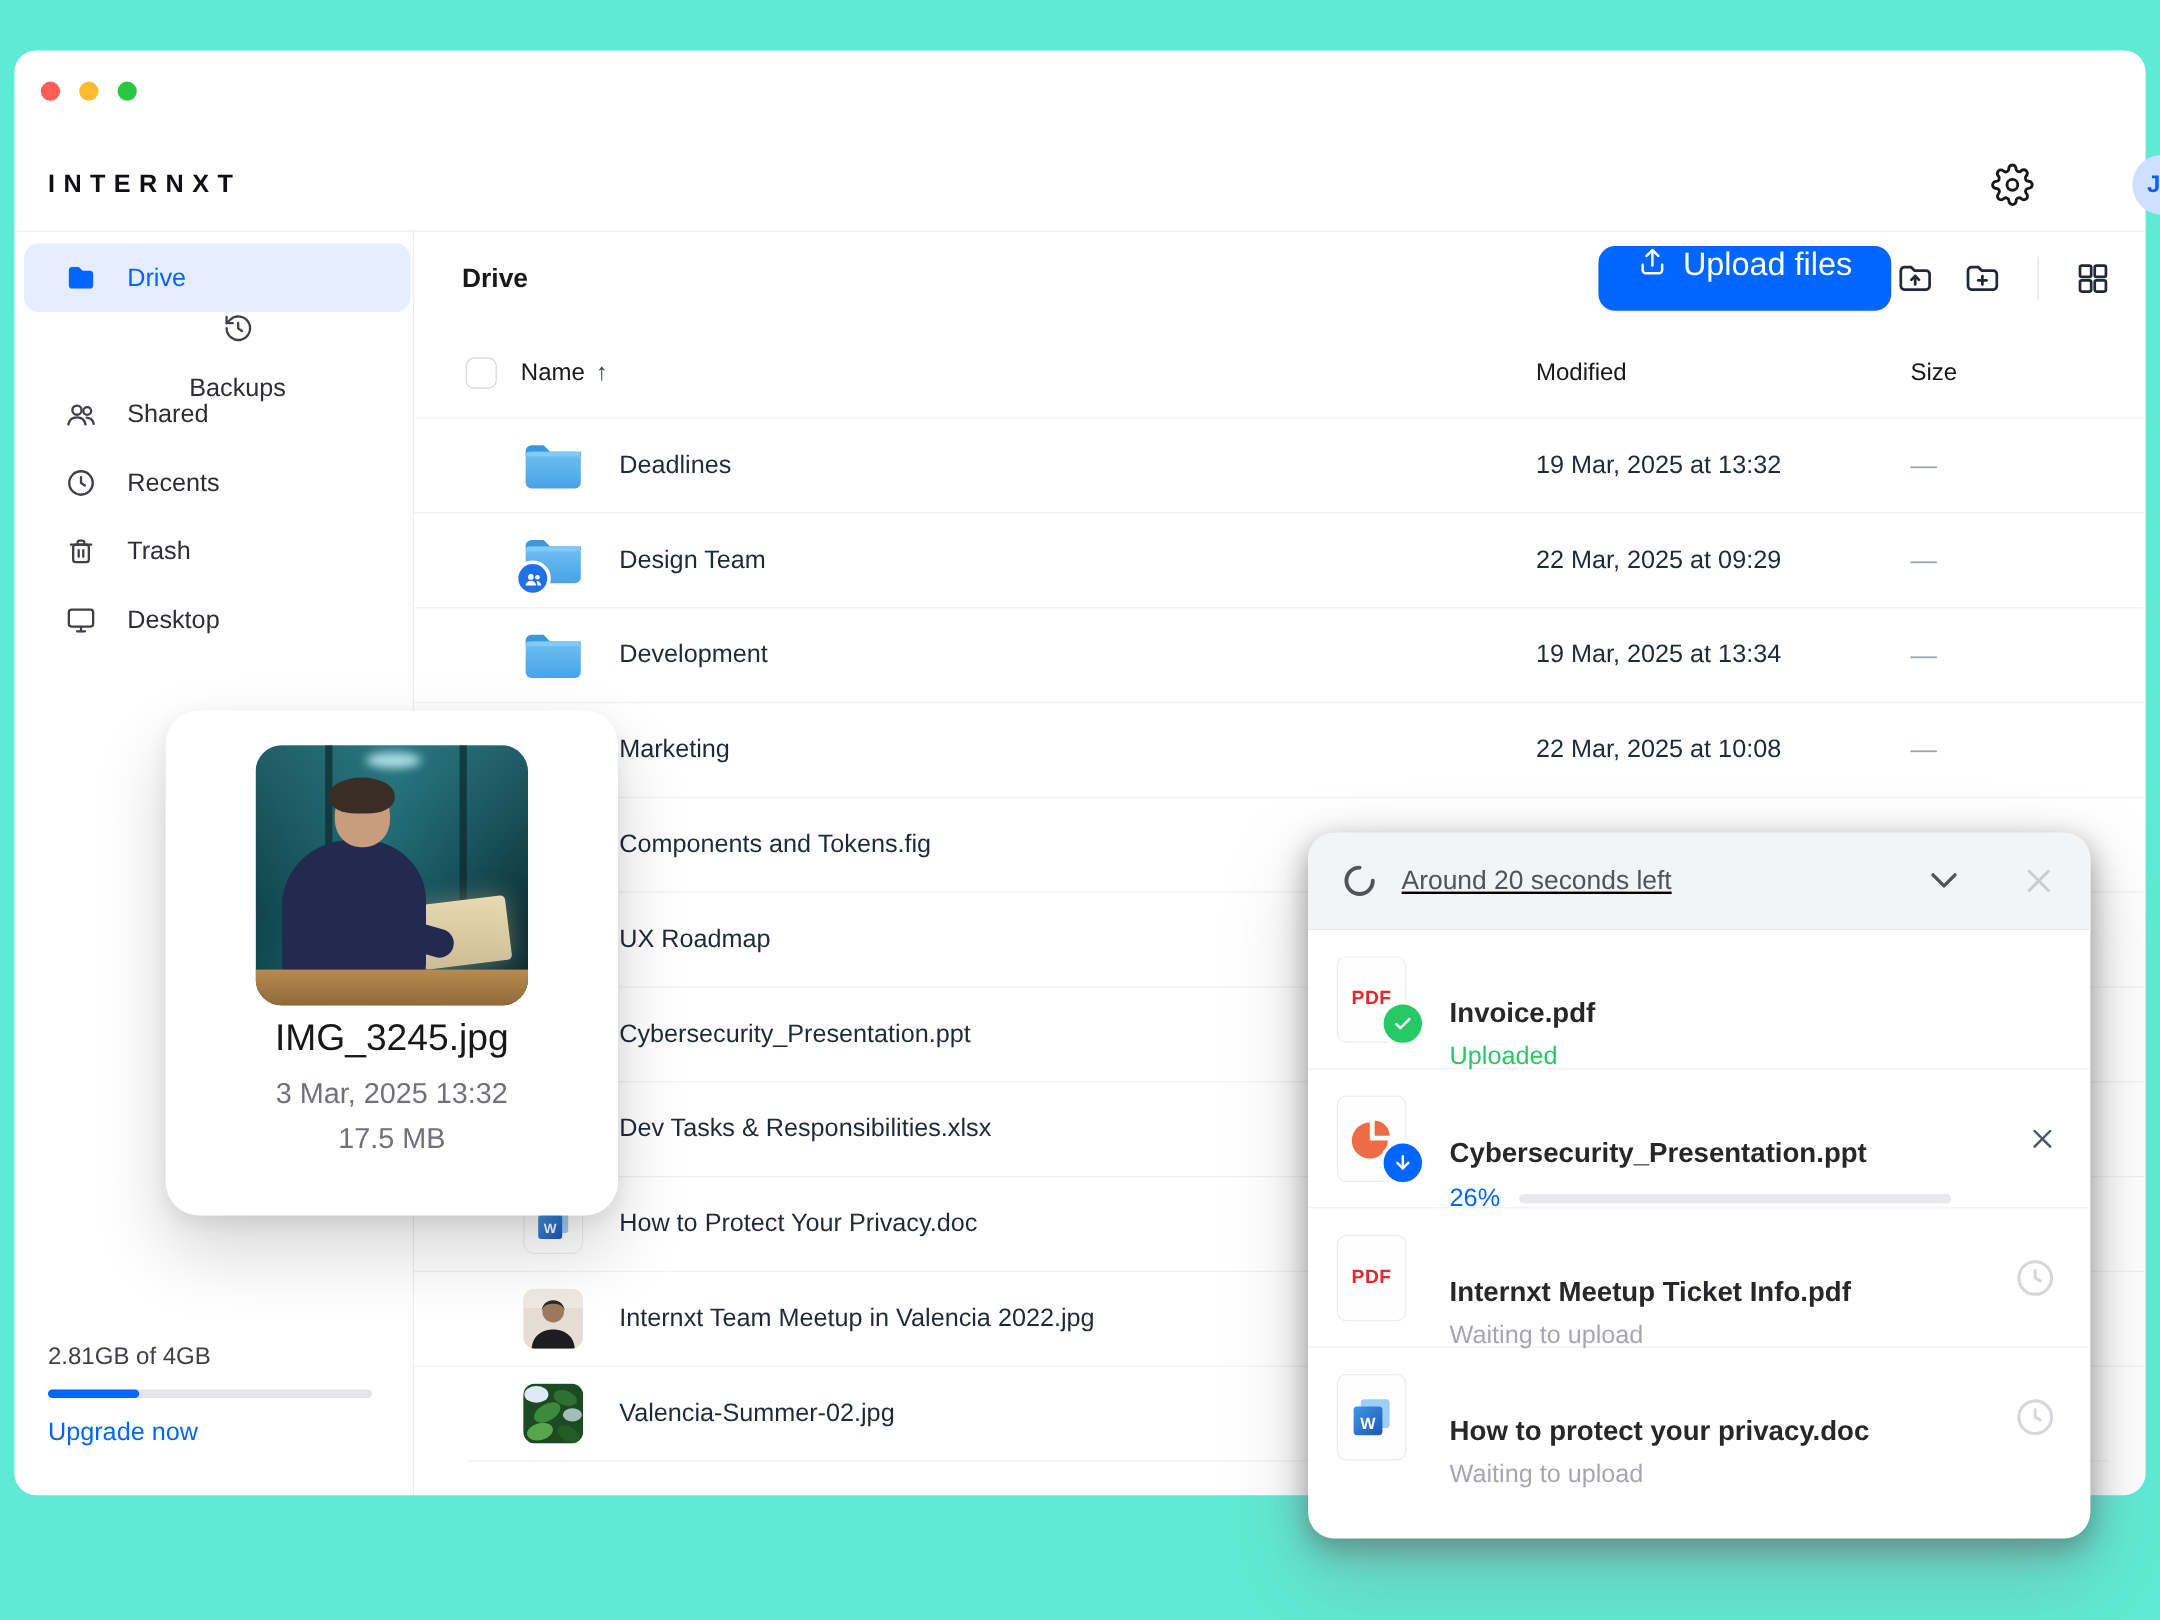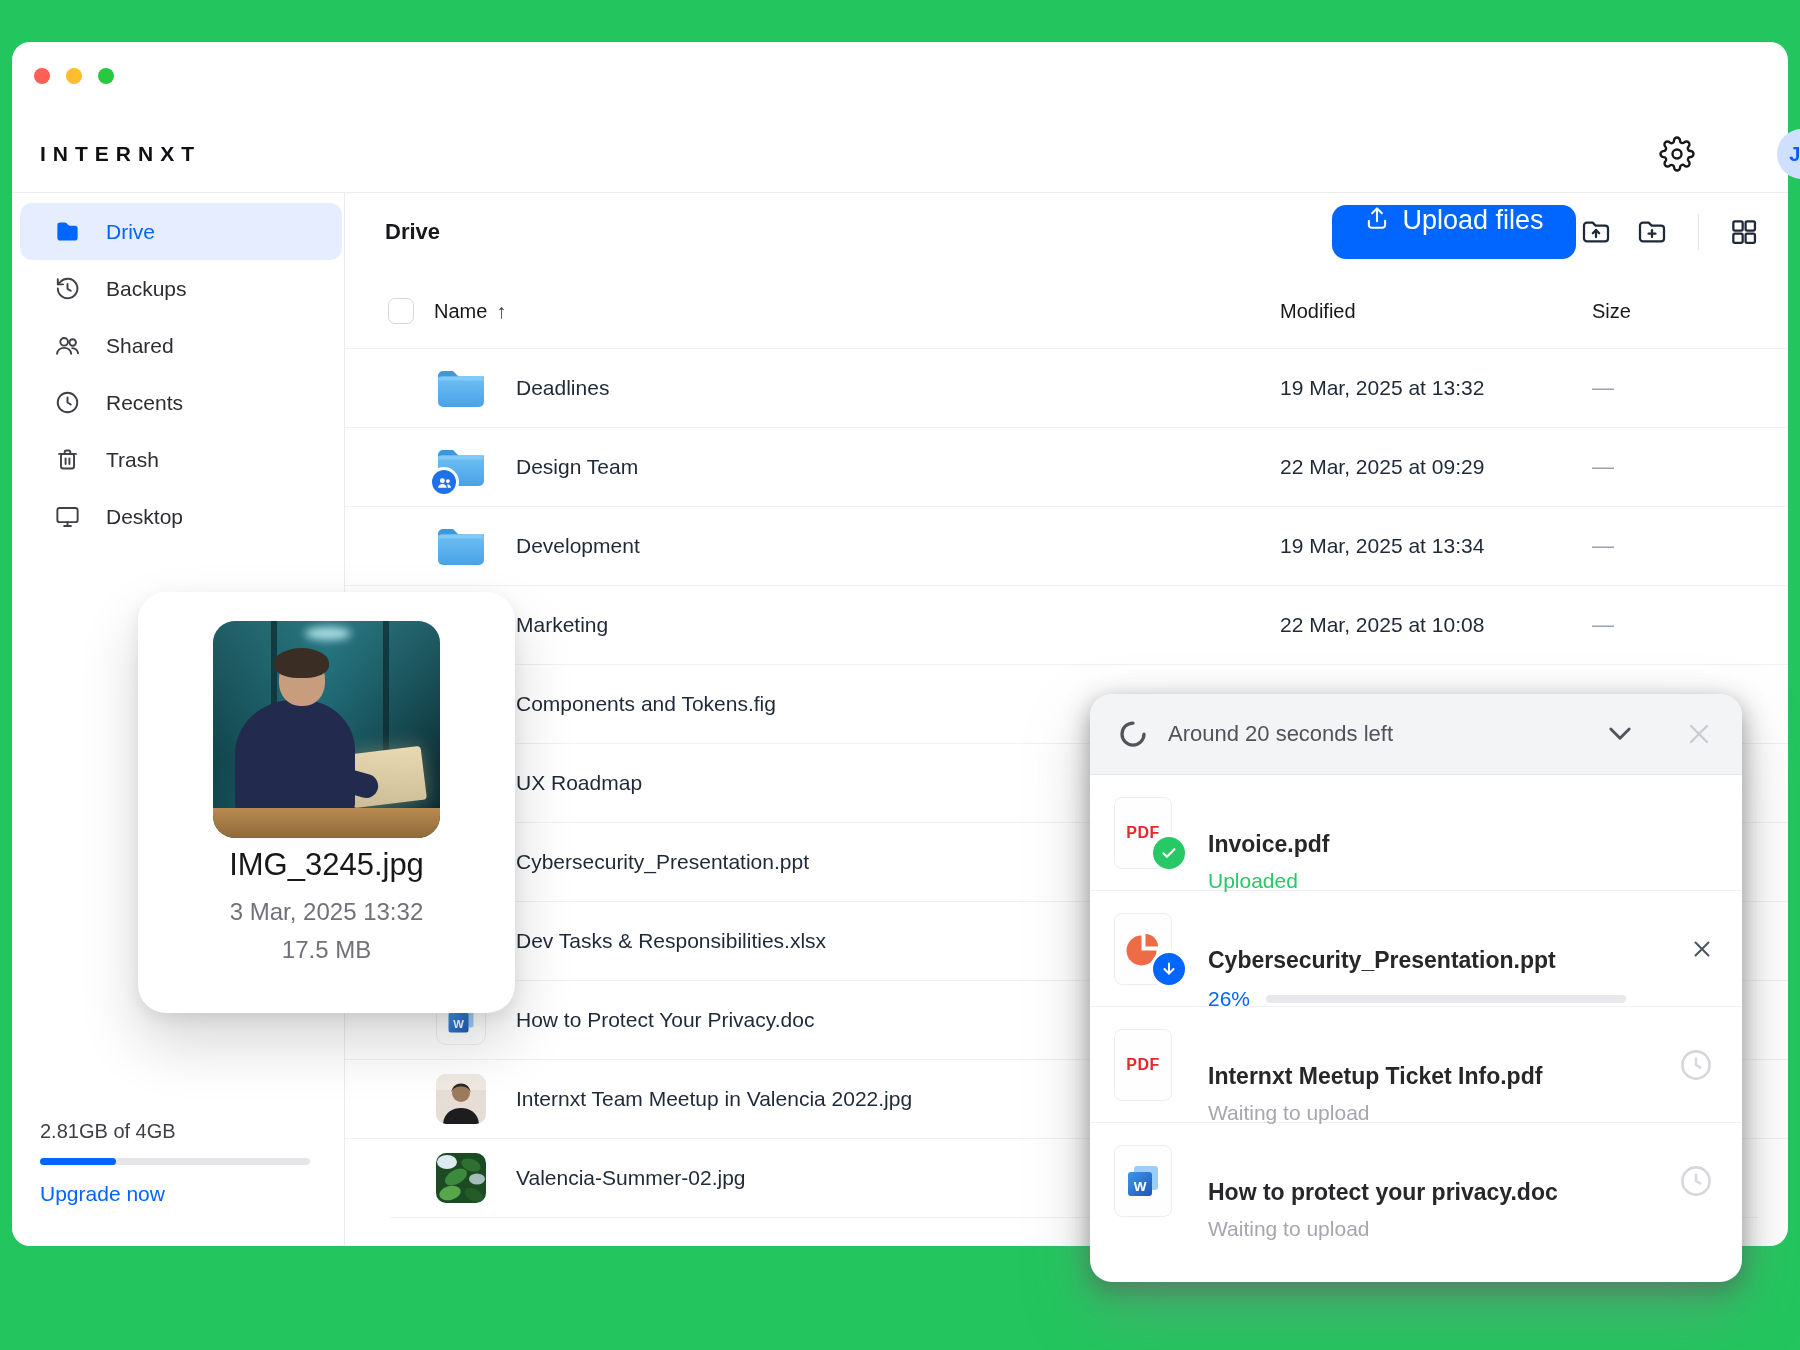--- a/index.html
+++ b/index.html
@@ -1,19 +1,19 @@
 <!DOCTYPE html>
 <html style="--accent: #0066ff; --success: #26c966; --pdf-red: #e8262d; --active-bg: #e5edff;"><head>
 <meta charset="utf-8">
 <style>
   * { box-sizing: border-box; margin: 0; padding: 0; }
   html,body { background:#000; }
   body { font-family:"Liberation Sans","DejaVu Sans",sans-serif; width:1800px; height:1350px; }
 
-  .canvas { position:relative; width:1800px; height:1350px; background:#22c55e; overflow:hidden; }
+  .canvas { position:relative; width:1800px; height:1350px; background:#5eead4; overflow:hidden; }
 
   .window { position:absolute; left:12px; top:42px; width:1776px; height:1204px;
             background:#fff; border-radius:18px; }
 
   
   .traffic { position:absolute; left:22px; top:26px; display:flex; gap:16px; }
   .dot { width:16px; height:16px; border-radius:50%; }
 
   .logo { position:absolute; left:28px; top:100px; font-size:21px; font-weight:800;
           letter-spacing:7px; color:#101014; }
@@ -118,21 +118,21 @@
   .ph-desk { left:0; bottom:0; width:100%; height:30px;
              background:linear-gradient(180deg,#b98a50,#8f6a3a); }
   .pv-name { position:absolute; top:255px; width:100%; text-align:center; font-size:31px;
              color:#18181b; font-weight:500; }
   .pv-date { position:absolute; top:306px; width:100%; text-align:center; font-size:24px; color:#71717a; }
   .pv-size { position:absolute; top:344px; width:100%; text-align:center; font-size:24px; color:#71717a; }
 
   
   .upanel { position:absolute; left:1090px; top:694px; width:652px; height:588px; background:#fff;
             border-radius:22px; z-index:6;
-            box-shadow:0 30px 65px rgba(135,135,135,.42), 0 8px 24px rgba(60,60,60,.5); }
+            box-shadow:0 30px 65px rgba(135,135,135,.42), 0 8px 24px rgba(60,60,60,.5);text-decoration:underline; }
   .up-head { height:81px; background:#f3f4f6; border-bottom:1px solid #e7e7ea;
              border-radius:22px 22px 0 0; display:flex; align-items:center; padding:0 27px 0 28px; }
   .spinner { width:30px; height:30px; color:#52525b; display:flex; }
   .up-title { margin-left:20px; font-size:22px; color:#52525b; }
   .up-spacer { flex:1; }
   .chev { width:34px; height:34px; color:#52525b; margin-right:46px; cursor:pointer; display:flex; }
   .close-x { width:32px; height:32px; color:#cbcbd2; cursor:pointer; display:flex; }
 
   .up-item { position:relative; height:116px; border-bottom:1px solid #f1f1f4; }
   .up-item:last-child { border-bottom:none; }
@@ -184,21 +184,21 @@
     <div class="sidebar">
       <div id="sidebar-nav">
           <div class="side-item active" style="top: 11px;">
     <span class="ic">
               <svg viewBox="0 0 24 24" fill="currentColor">
                 <path d="M3 6.5A2.5 2.5 0 0 1 5.5 4h4.2a2 2 0 0 1 1.5.7l1.2 1.4a2 2 0 0 0 1.5.7h4.6A2.5 2.5 0 0 1 21 9.3v8.2a2.5 2.5 0 0 1-2.5 2.5h-13A2.5 2.5 0 0 1 3 17.5z"></path>
               </svg>
             </span>
     <span class="lbl">Drive</span>
   </div>
-          <div class="side-item" style="top: 68px;">
+          <div class="side-item" style="top: 68px; flex-direction: column;">
     <span class="ic">
               <svg viewBox="0 0 24 24" fill="none" stroke="currentColor" stroke-width="1.7" stroke-linecap="round" stroke-linejoin="round">
                 <path d="M3.4 12a8.7 8.7 0 1 0 2.5-6.1L3.4 8.3"></path>
                 <path d="M3.4 3.7v4.6H8"></path>
                 <path d="M12 8v4.3l2.9 1.7"></path>
               </svg>
             </span>
     <span class="lbl">Backups</span>
   </div>
           <div class="side-item" style="top: 125px;">

